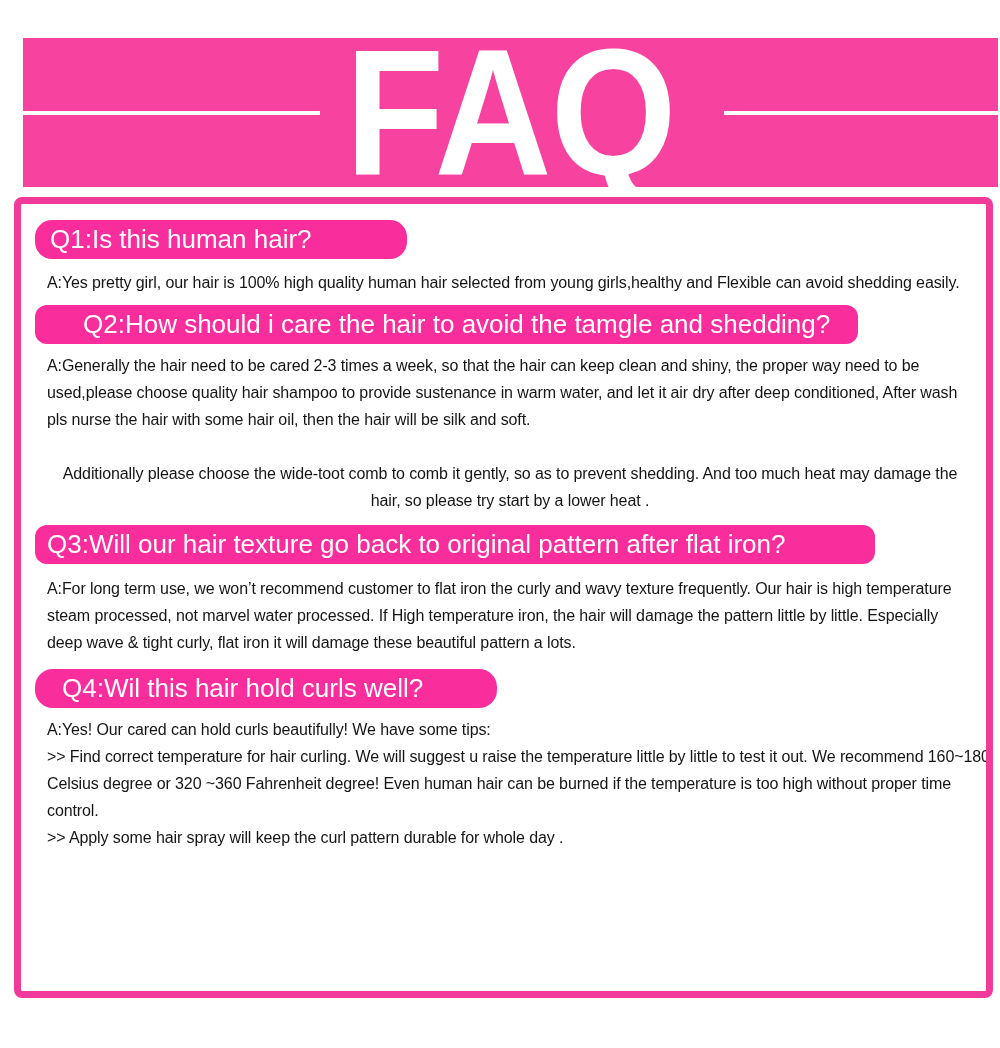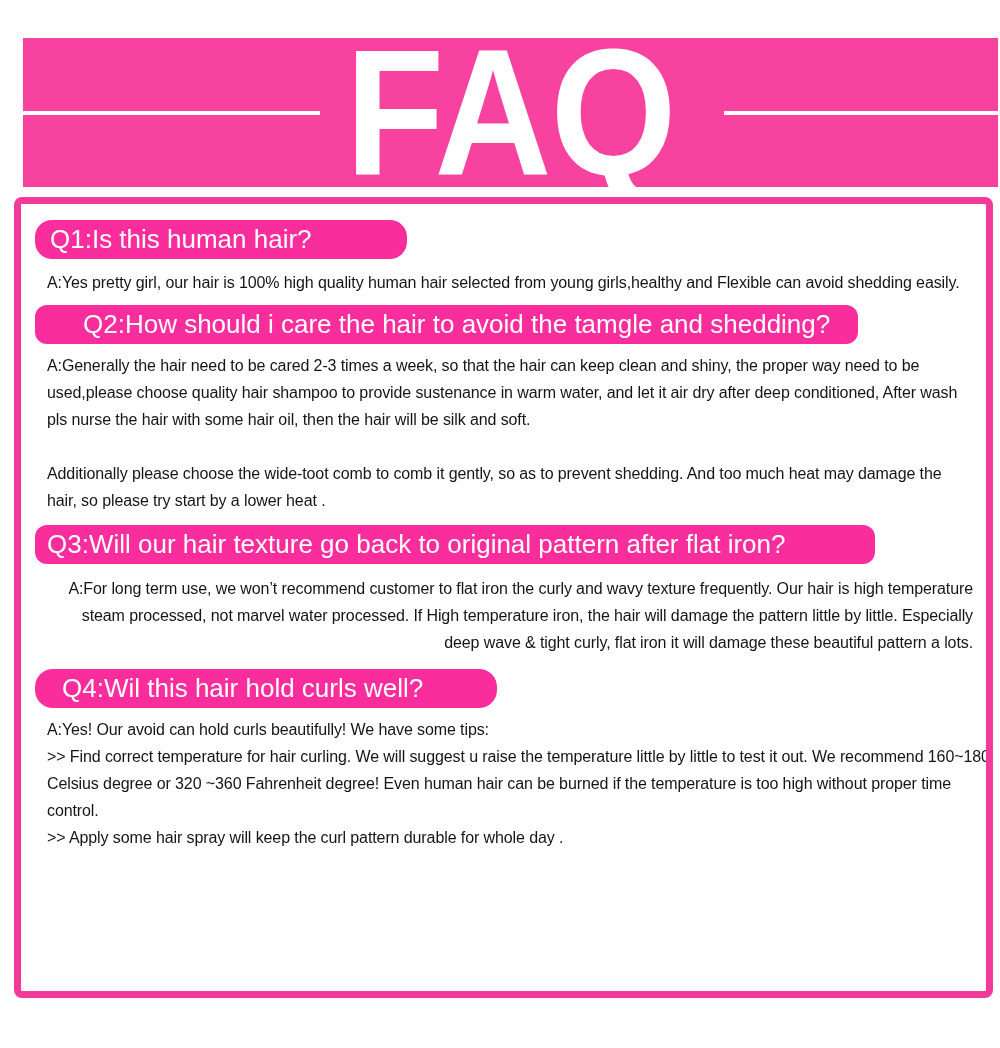--- a/index.html
+++ b/index.html
@@ -89,22 +89,22 @@
     color: var(--answer-text);
     font-size: 16px;
     line-height: 27px;
     margin-left: 26px;
     width: 926px;
     letter-spacing: -0.1px;
   }
   .answer p { margin: 0; }
   .a1 { margin-top: 10px; }
   .a2 { margin-top: 8px; }
-  .a2 p + p { margin-top: 27px; }
-  .a3 { margin-top: 11px; text-align: right; }
+  .a2 p + p { margin-top: 27px; text-align: center; }
+  .a3 { margin-top: 11px; }
   .a4 { margin-top: 8px; width: 948px; }
 </style>
 </head>
 <body>
 
 <div class="banner">
   <div class="rule rule-left"></div>
   <div class="faq-title">FAQ</div>
   <div class="rule rule-right"></div>
 </div>
@@ -122,18 +122,18 @@
     <p>Additionally please choose the wide-toot comb to comb it gently, so as to prevent shedding. And too much heat may damage the hair, so please try start by a lower heat .</p>
   </div>
 
   <div class="badge b3">Q3:Will our hair texture go back to original pattern after flat iron?</div>
   <div class="answer a3">
     <p>A:For long term use, we won’t recommend customer to flat iron the curly and wavy texture frequently. Our hair is high temperature steam processed, not marvel water processed. If High temperature iron, the hair will damage the pattern little by little. Especially deep wave &amp; tight curly, flat iron it will damage these beautiful pattern a lots.</p>
   </div>
 
   <div class="badge b4">Q4:Wil this hair hold curls well?</div>
   <div class="answer a4">
-    <p>A:Yes! Our avoid can hold curls beautifully! We have some tips:</p>
+    <p>A:Yes! Our cared can hold curls beautifully! We have some tips:</p>
     <p>&gt;&gt; Find correct temperature for hair curling. We will suggest u raise the temperature little by little to test it out. We recommend 160~180 Celsius degree or 320 ~360 Fahrenheit degree! Even human hair can be burned if the temperature is too high without proper time control.</p>
     <p>&gt;&gt; Apply some hair spray will keep the curl pattern durable for whole day .</p>
   </div>
 
 </div>
 
 </body></html>

